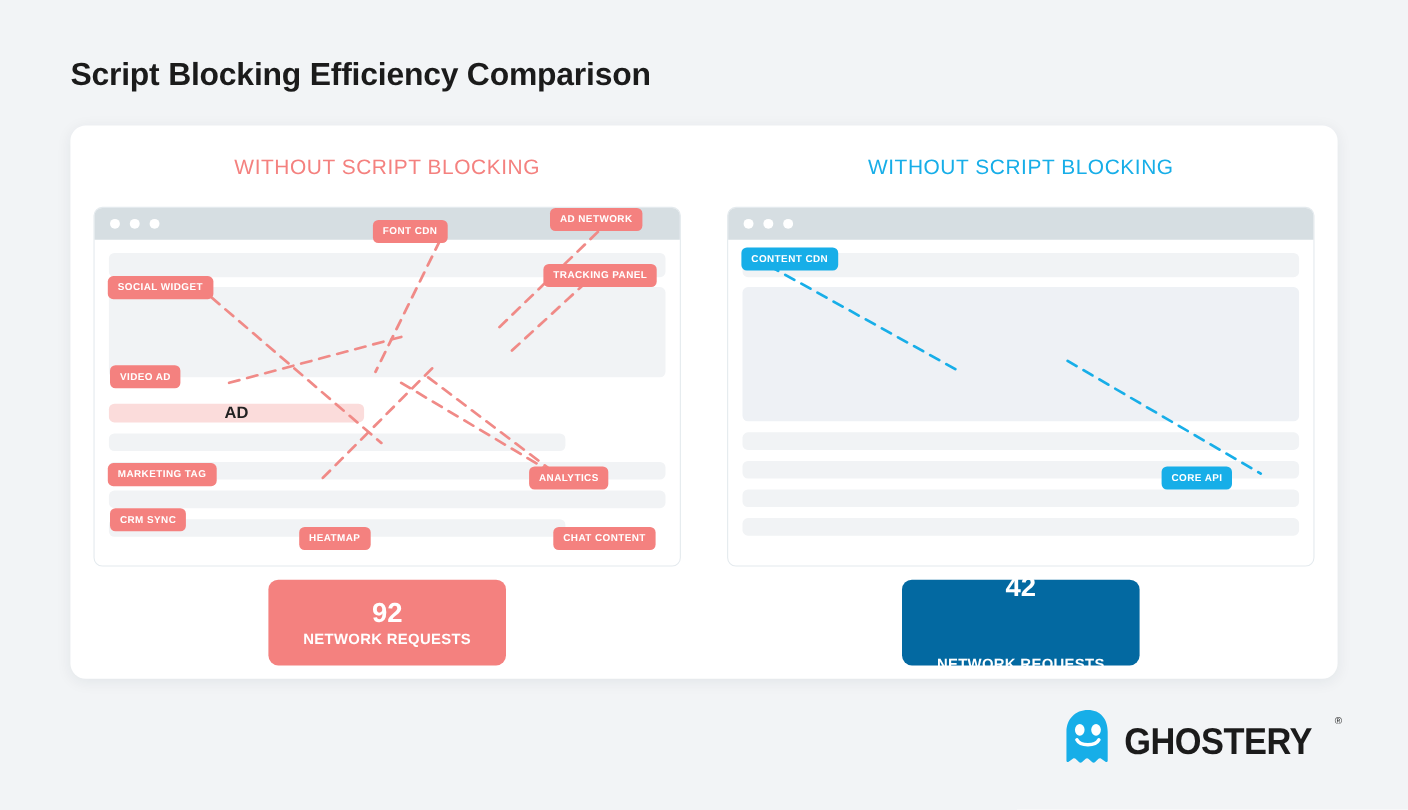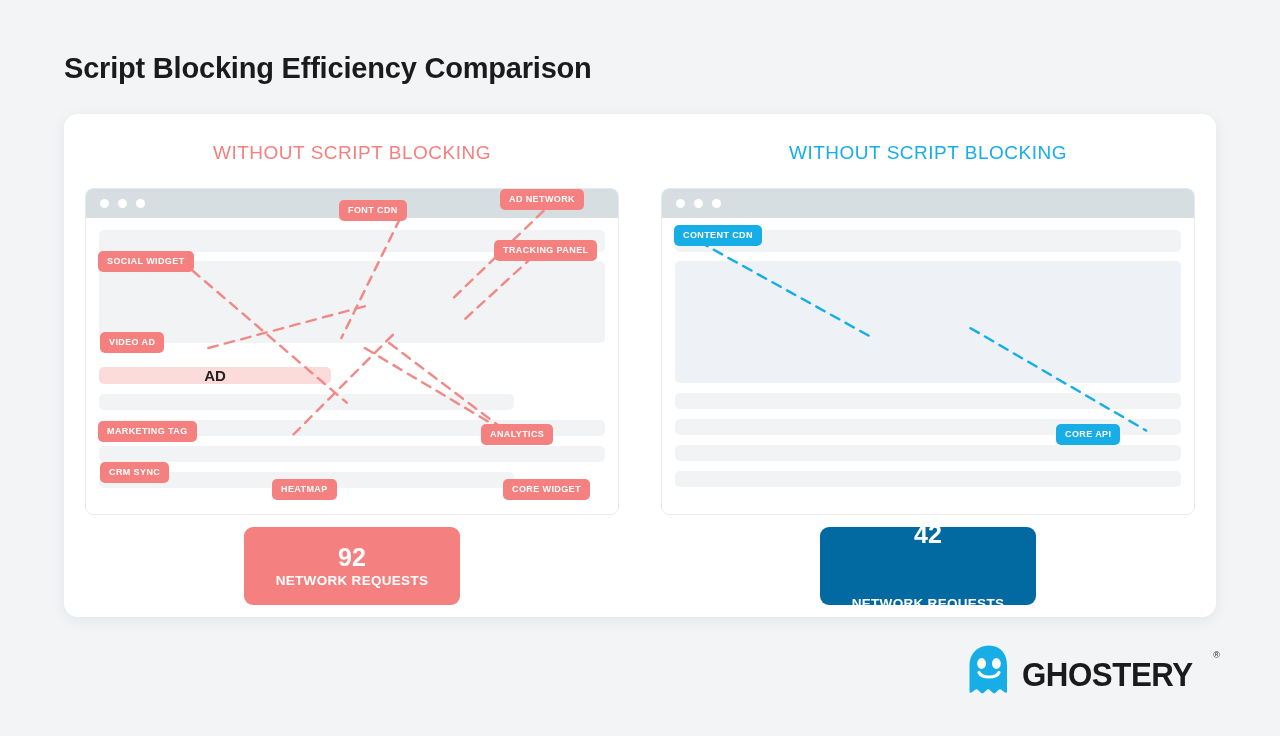--- a/index.html
+++ b/index.html
@@ -235,21 +235,21 @@
 
         <div class="chip red" style="left:253px; top:11px;">FONT CDN</div>
         <div class="chip red" style="left:414px; top:0px;">AD NETWORK</div>
         <div class="chip red" style="left:12px;  top:62px;">SOCIAL WIDGET</div>
         <div class="chip red" style="left:408px; top:51px;">TRACKING PANEL</div>
         <div class="chip red" style="left:14px;  top:143px;">VIDEO AD</div>
         <div class="chip red" style="left:12px;  top:232px;">MARKETING TAG</div>
         <div class="chip red" style="left:395px; top:235px;">ANALYTICS</div>
         <div class="chip red" style="left:14px;  top:273px;">CRM SYNC</div>
         <div class="chip red" style="left:186px; top:290px;">HEATMAP</div>
-        <div class="chip red" style="left:417px; top:290px;">CORE WIDGET</div>
+        <div class="chip red" style="left:417px; top:290px;">CHAT CONTENT</div>
       </div>
 
       <div class="stat-card red">
         <div class="stat-value">92</div>
         <div class="stat-label">NETWORK REQUESTS</div>
       </div>
     </div>
 
     <div class="panel">
       <div class="panel-title blue">WITHOUT SCRIPT BLOCKING</div>

